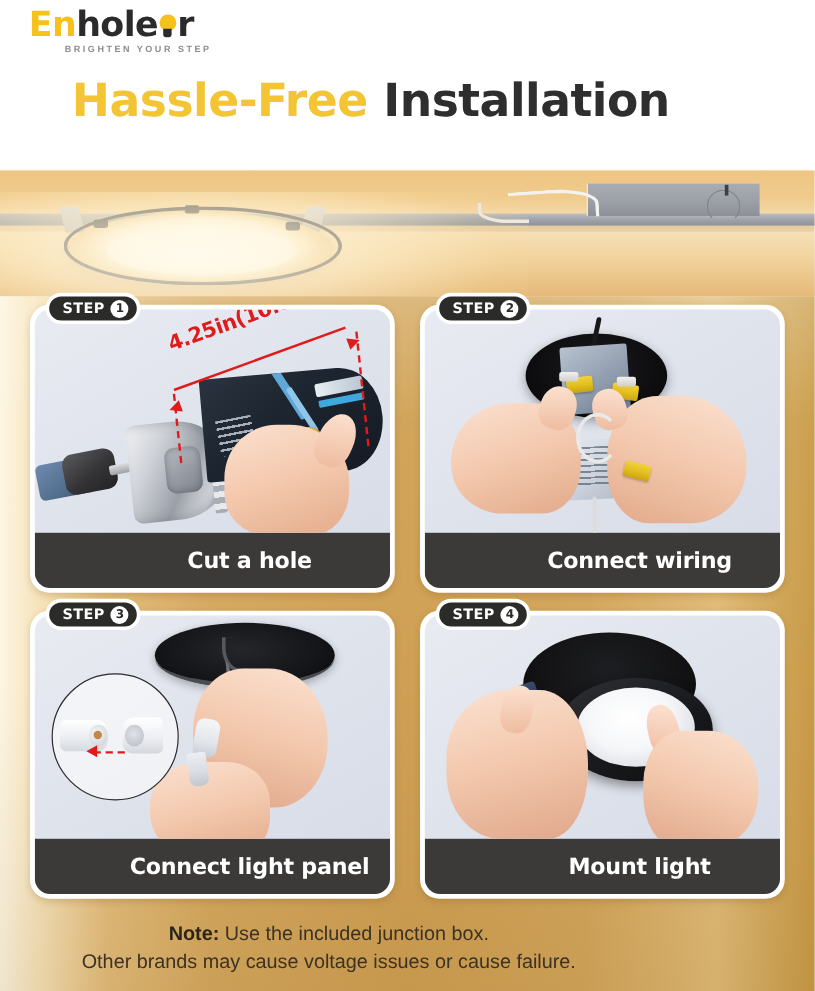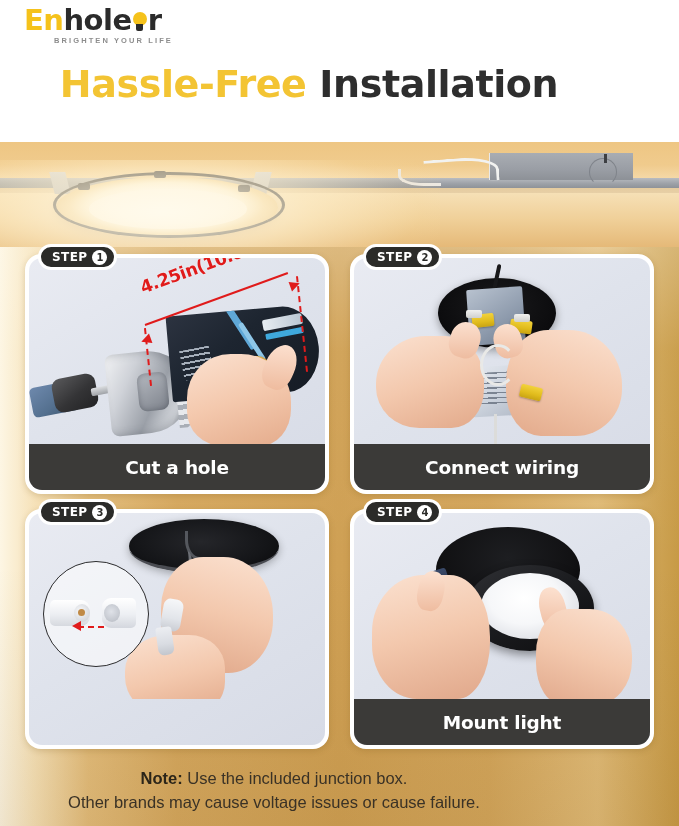--- a/index.html
+++ b/index.html
@@ -257,20 +257,21 @@
     width: 100%; height: 46px;
     background: #3b3a38;
     color: #ffffff;
     font-size: 18.5px;
     font-weight: 800;
     letter-spacing: -0.2px;
     display: flex;
     align-items: center;
     justify-content: center;
     font-family: "DejaVu Sans", sans-serif;
+    padding-left: 31px;
   }
   .badge {
     position: absolute;
     left: 13px; top: -10px;
     height: 26px;
     padding: 0 7px 0 11px;
     background: #2b2b29;
     border: 3px solid #ffffff;
     border-radius: 14px;
     display: flex;
@@ -769,21 +770,21 @@
 </style>
 </head>
 <body>
 
 <div class="header">
 
   <div class="logo">
     <div class="logo-word">
       <span class="logo-en">En</span><span class="logo-senior">hole</span><span class="logo-bulb"><span class="bulb-top"></span><span class="bulb-base"></span></span><span class="logo-senior">r</span>
     </div>
-    <div class="logo-tagline">BRIGHTEN YOUR LIFE</div>
+    <div class="logo-tagline">BRIGHTEN YOUR STEP</div>
   </div>
 
   <div class="headline">
     <span class="hl-yellow">Hassle-Free</span>
     <span class="hl-dark">Installation</span>
   </div>
 </div>
 
 <div class="hero">
   <div class="hero-ceiling-low"></div>
@@ -896,20 +897,21 @@
         <span class="s3-circle">
           <span class="s3-plugA"></span>
           <span class="s3-plugA-tip"></span>
           <span class="s3-plugA-pin"></span>
           <span class="s3-plugB"></span>
           <span class="s3-plugB-hole"></span>
           <span class="s3-arrow-line"></span>
           <span class="s3-arrow-head"></span>
         </span>
       </div>
+      <div class="caption">Connect light panel</div>
     </div>
     <div class="badge">
       <span class="badge-text">STEP</span>
       <span class="badge-num">3</span>
     </div>
   </div>
 
   <div class="card c4">
     <div class="card-inner">
       <div class="photo">

